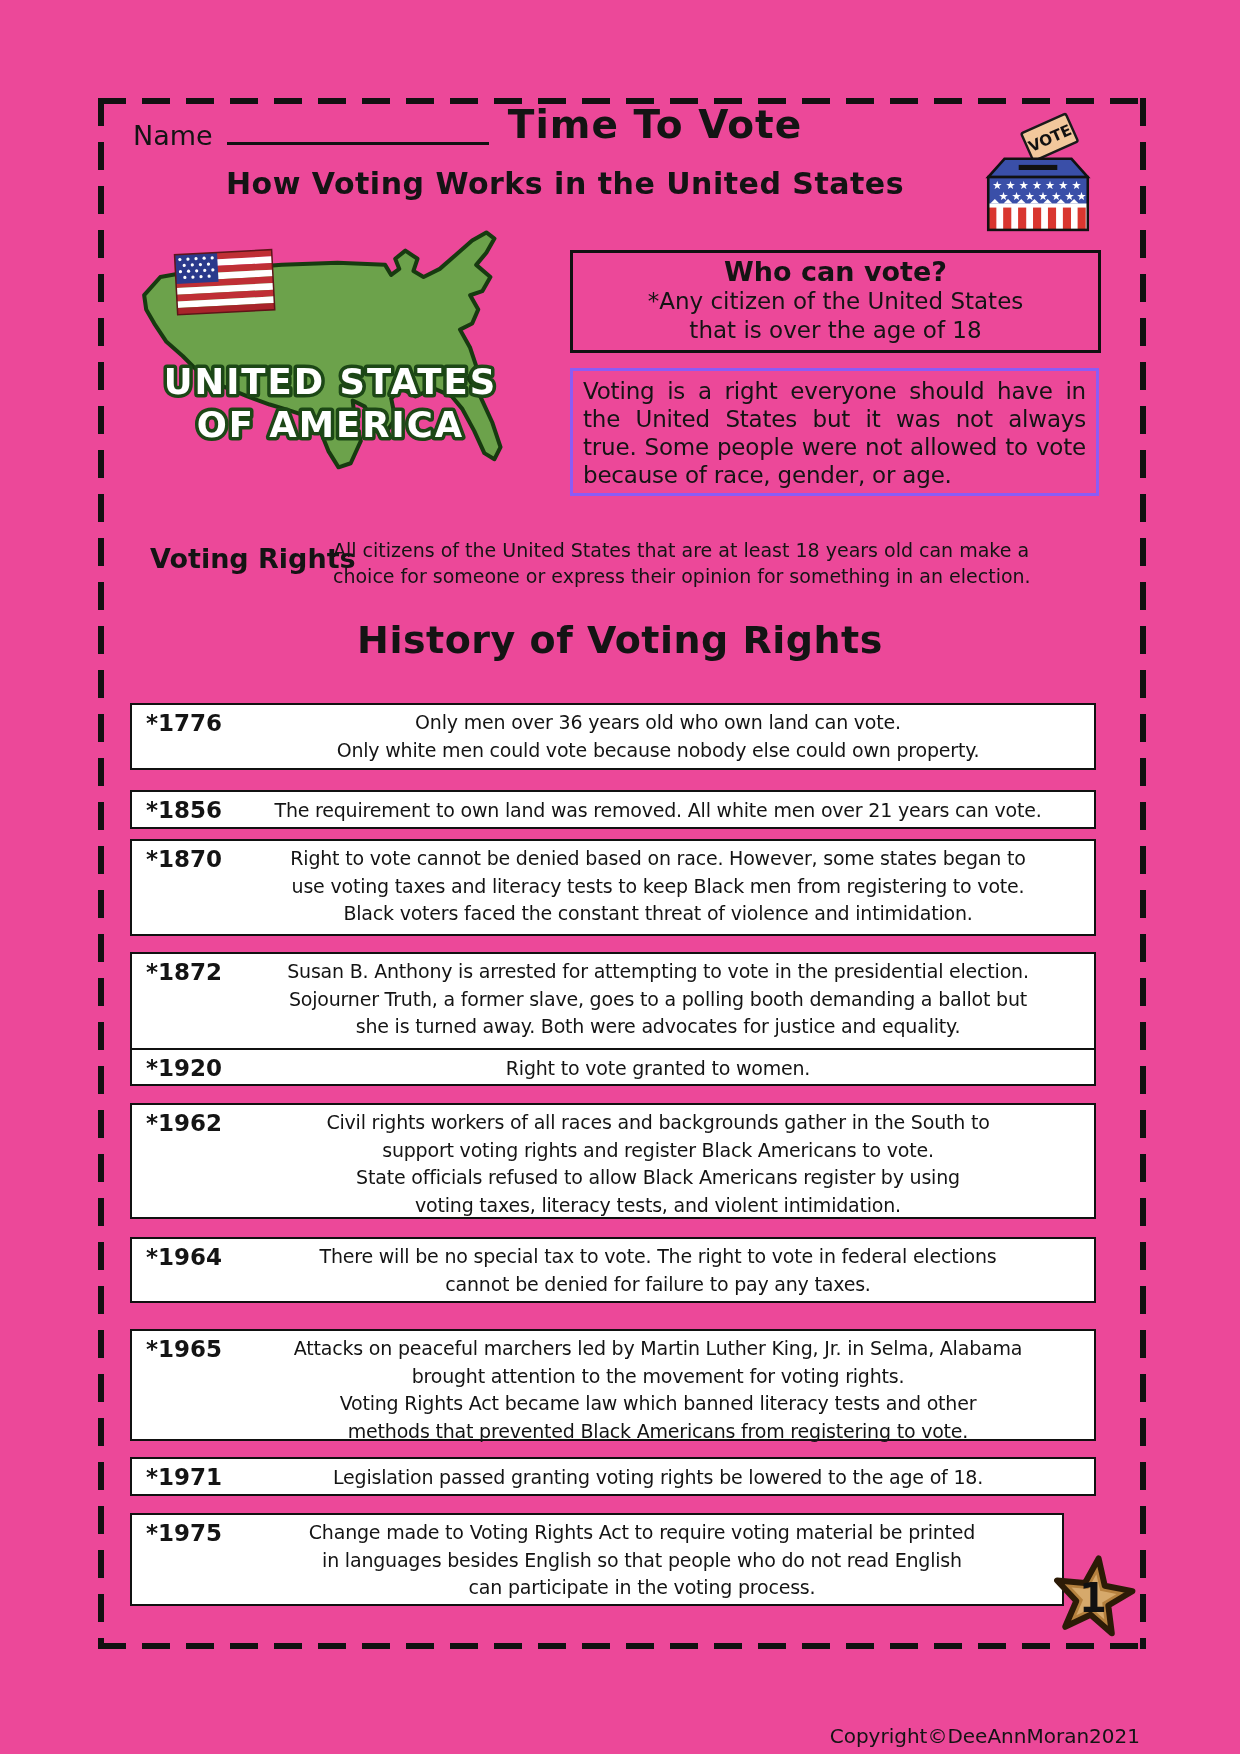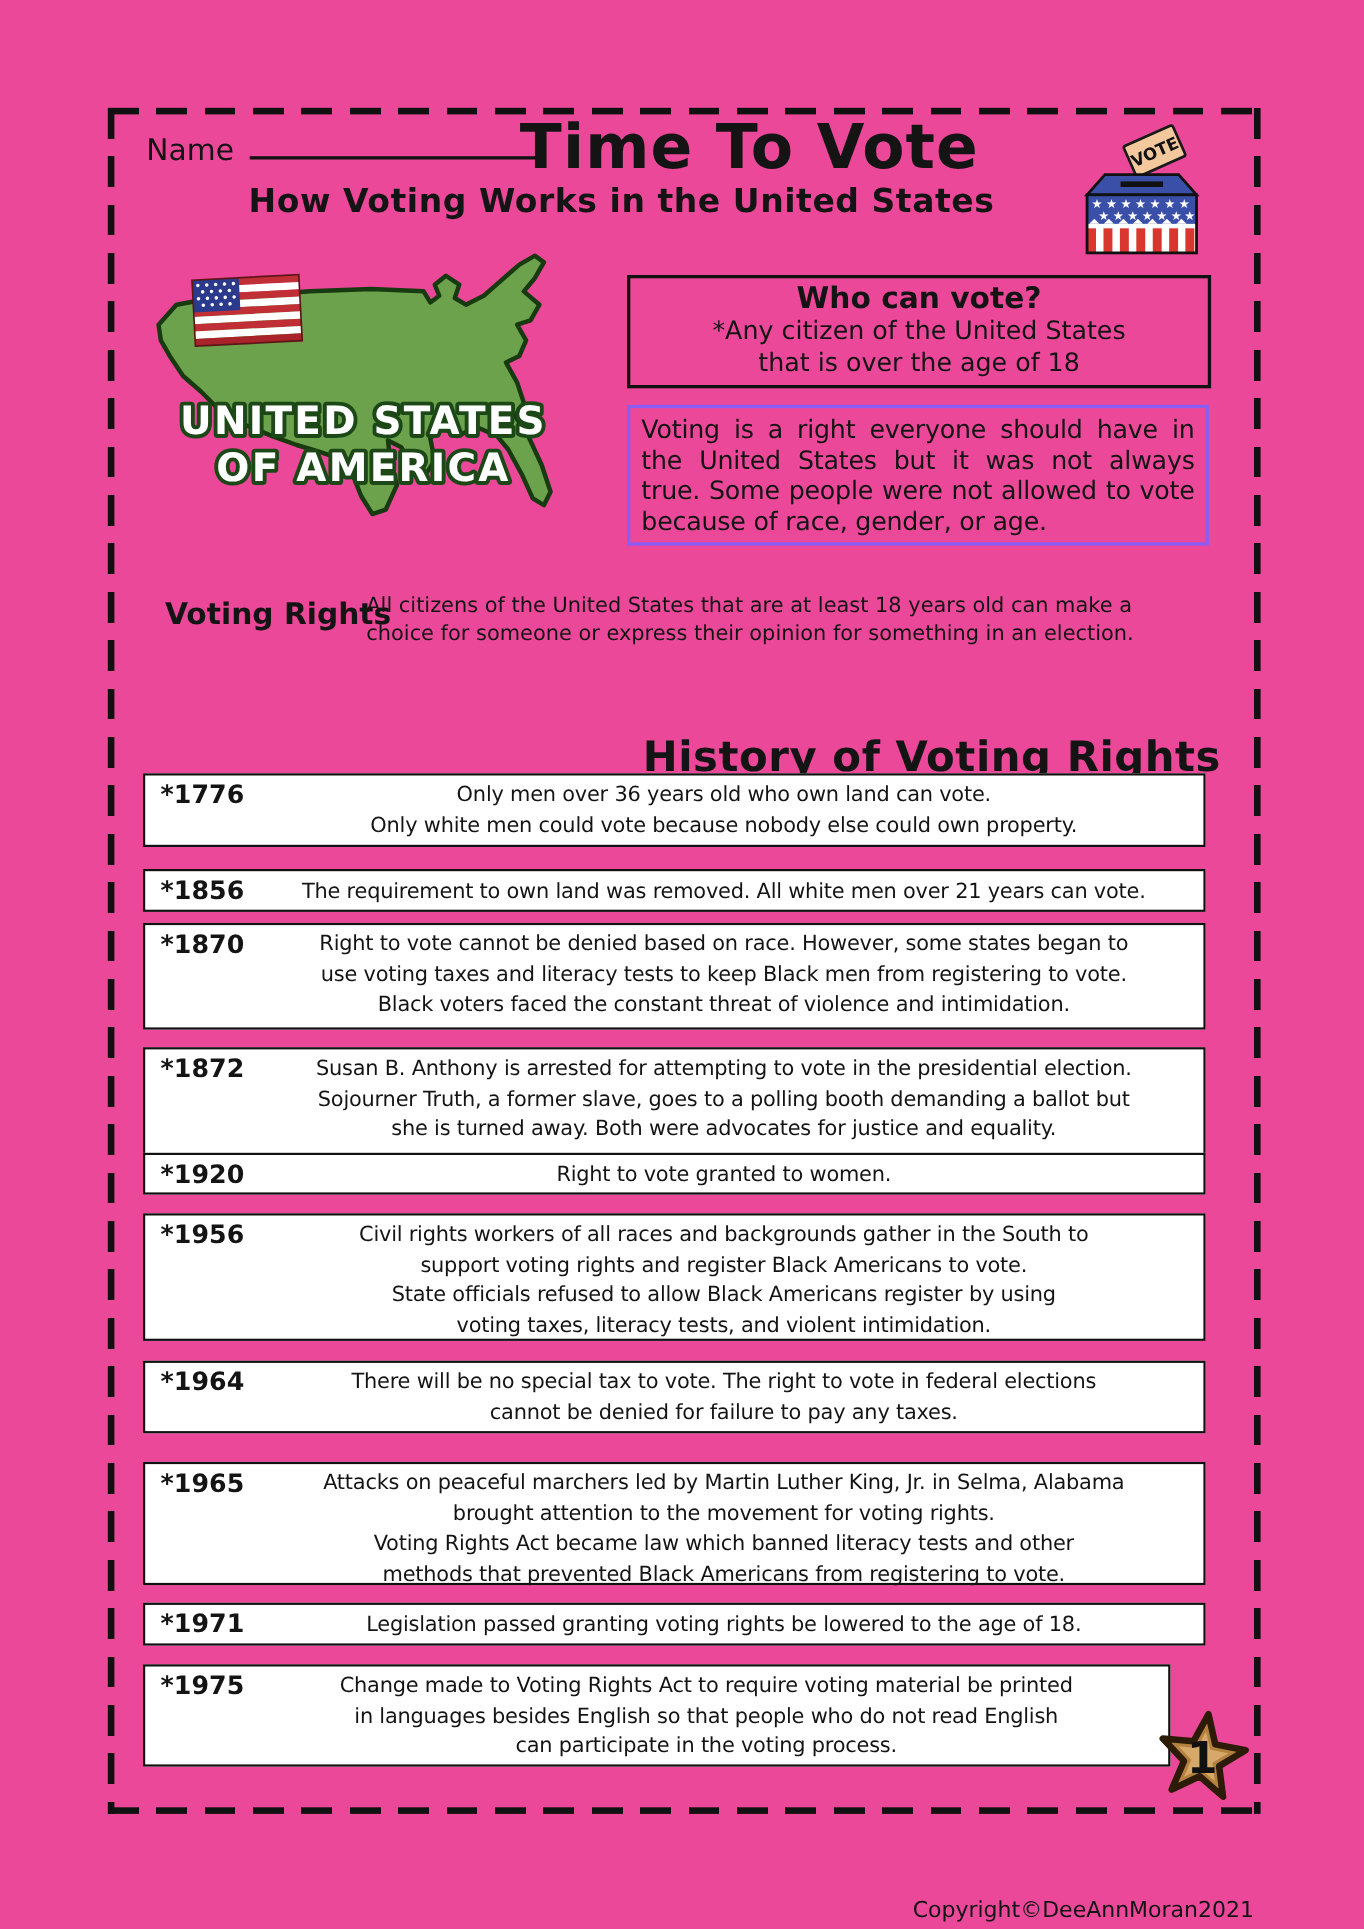--- a/index.html
+++ b/index.html
@@ -7,33 +7,33 @@
     position:relative;width:1240px;height:1754px;background:#ec4899;overflow:hidden;
     font-family:"DejaVu Sans",sans-serif;color:#141414;
   }
   
   .dash{position:absolute;background-repeat:repeat;}
   .dash-h{height:6px;background:repeating-linear-gradient(90deg,#111 0 28px,transparent 28px 44px);}
   .dash-v{width:6px;background:repeating-linear-gradient(180deg,#111 0 28px,transparent 28px 44px);}
   
   .name-row{position:absolute;left:133px;top:112px;font-size:27px;display:flex;align-items:baseline;}
   .name-line{display:inline-block;width:262px;border-bottom:3px solid #111;margin-left:14px;height:30px;}
-  .title{position:absolute;left:420px;top:102px;width:470px;text-align:right;font-size:56px;font-weight:bold;letter-spacing:1px;}
+  .title{position:absolute;left:420px;top:102px;width:470px;text-align:center;font-size:39px;font-weight:bold;letter-spacing:1px;}
   .subtitle{position:absolute;left:120px;top:166px;width:890px;text-align:center;font-size:30px;font-weight:bold;letter-spacing:.5px;}
   
   .who-box{position:absolute;left:570px;top:250px;width:525px;height:97px;border:3px solid #111;text-align:center;}
   .who-title{font-size:27px;font-weight:bold;margin-top:3px;}
   .who-line{font-size:23px;line-height:29px;}
   .rights-box{position:absolute;left:570px;top:368px;width:523px;height:122px;border:3px solid #8b5cf6;}
   .rights-text{margin:6px 10px;font-size:23px;line-height:28px;text-align:justify;letter-spacing:-.2px;}
   
   .vr-label{position:absolute;left:150px;top:543px;font-size:27px;font-weight:bold;}
   .vr-def{position:absolute;left:333px;top:537px;width:790px;font-size:19px;line-height:26px;}
   
-  .heading{position:absolute;left:130px;top:618px;width:980px;text-align:right;font-size:38px;font-weight:bold;letter-spacing:.5px;margin-top:48px;}
+  .heading{position:absolute;left:130px;top:618px;width:980px;text-align:center;font-size:38px;font-weight:bold;letter-spacing:.5px;}
   
   .event{position:absolute;left:130px;width:966px;border:2.5px solid #111;box-sizing:border-box;background:#fff;}
   .event .year{position:absolute;left:14px;top:5px;font-size:23px;font-weight:bold;}
   .event .lines{margin:0 12px 0 102px;padding-top:4px;text-align:center;font-size:19px;line-height:27.5px;letter-spacing:-.2px;}
   .event.single .lines{padding-top:5px;}
   
   .copyright{position:absolute;left:700px;top:1724px;width:440px;text-align:right;font-size:20px;}
   .map-wrap{position:absolute;left:130px;top:224px;}
   .ballot-wrap{position:absolute;left:982px;top:106px;}
   .star-wrap{position:absolute;left:1048px;top:1546px;z-index:5;}
@@ -209,21 +209,21 @@
   </div>
 
   <div class="event single" style="top:1048px;height:38px;">
     <span class="year">*1920</span>
     <div class="lines">
       <div>Right to vote granted to women.</div>
     </div>
   </div>
 
   <div class="event" style="top:1103px;height:116px;">
-    <span class="year">*1956</span>
+    <span class="year">*1962</span>
     <div class="lines">
       <div>Civil rights workers of all races and backgrounds gather in the South to</div>
       <div>support voting rights and register Black Americans to vote.</div>
       <div>State officials refused to allow Black Americans register by using</div>
       <div>voting taxes, literacy tests, and violent intimidation.</div>
     </div>
   </div>
 
   <div class="event" style="top:1237px;height:66px;">
     <span class="year">*1964</span>

